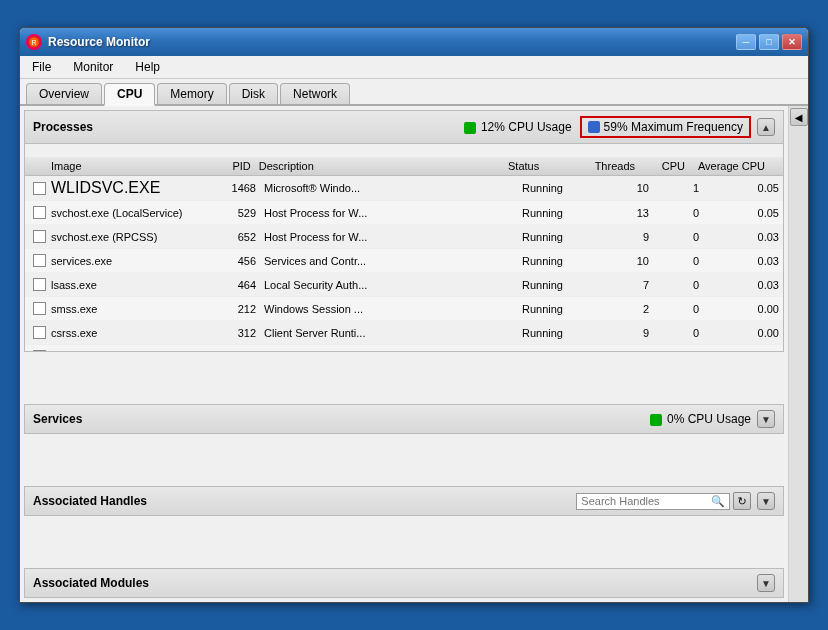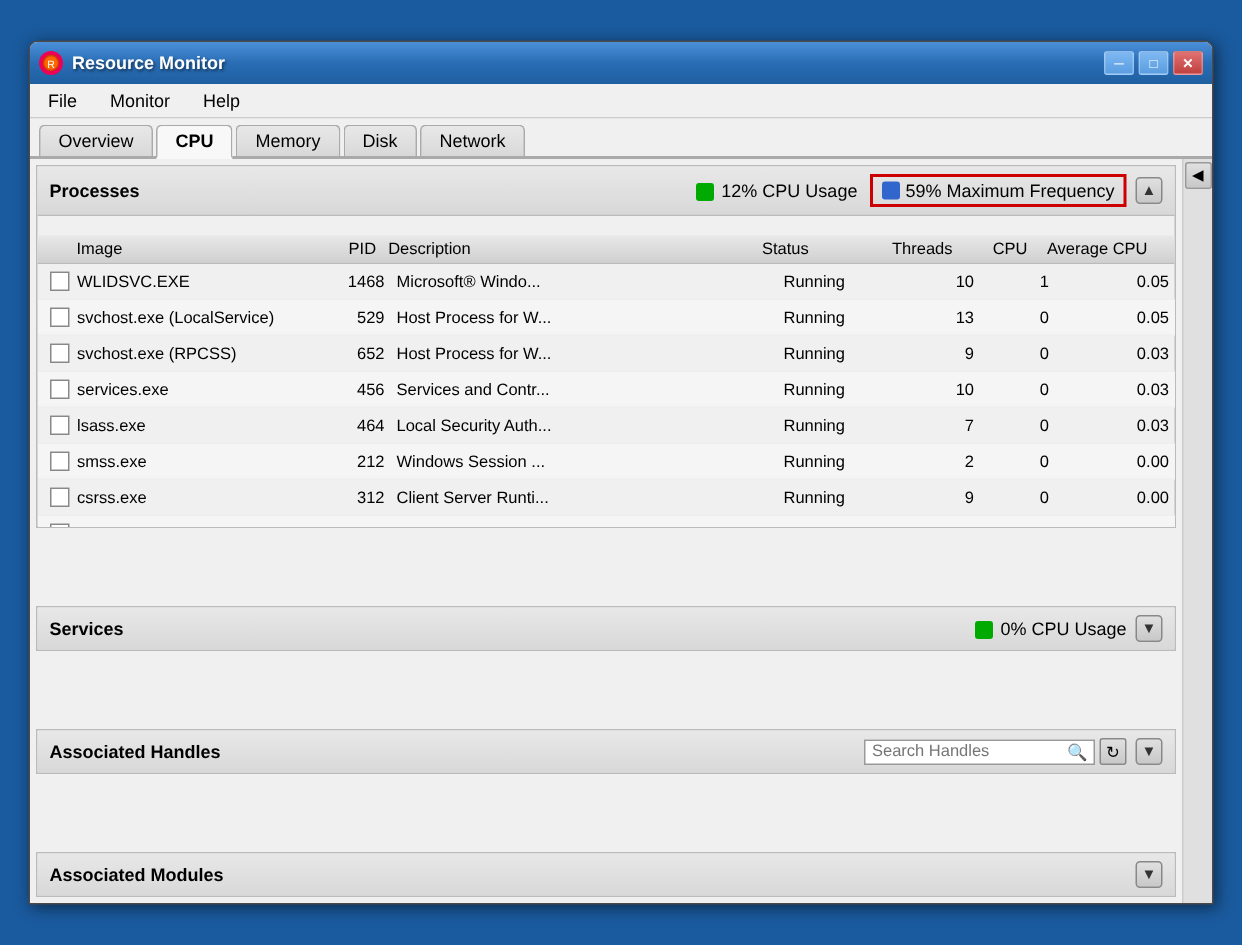--- a/index.html
+++ b/index.html
@@ -328,21 +328,21 @@
           <div class="col-cpu">CPU</div>
           <div class="col-avgcpu">Average CPU</div>
           <div style="width:14px;"></div>
         </div>
 
         <div class="table-body" id="proc-table-body">
         <div class="table-row">
       <div class="col-check">
         <div class="row-checkbox"></div>
       </div>
-      <div class="col-image" style="font-size:11px;overflow:hidden;white-space:nowrap;">WLIDSVC.EXE</div>
+      <div class="col-image" style="font-size:16px;overflow:hidden;white-space:nowrap;">WLIDSVC.EXE</div>
       <div class="col-pid" style="font-size:11px;">1468</div>
       <div class="col-desc" style="font-size:11px;overflow:hidden;white-space:nowrap;">Microsoft® Windo...</div>
       <div class="col-status" style="font-size:11px;">Running</div>
       <div class="col-threads" style="font-size:11px;">10</div>
       <div class="col-cpu" style="font-size:11px;">1</div>
       <div class="col-avgcpu" style="font-size:11px;">0.05</div>
     </div>
             <div class="table-row">
       <div class="col-check">
         <div class="row-checkbox"></div>

